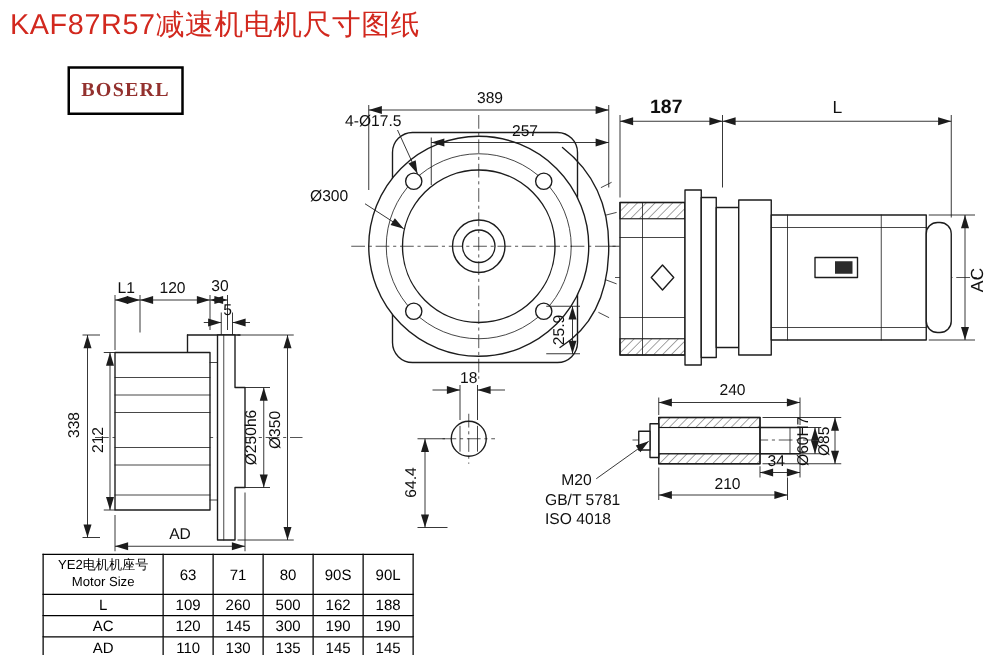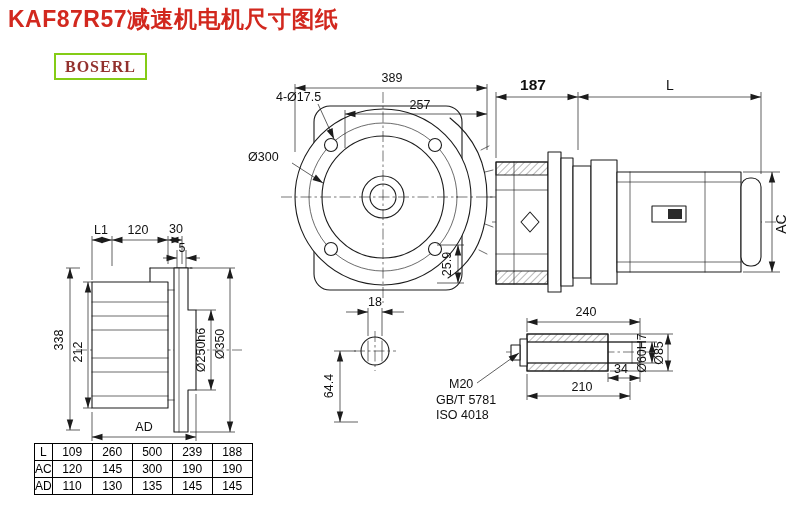--- a/index.html
+++ b/index.html
@@ -1,20 +1,20 @@
 <!DOCTYPE html>
 <html><head>
 <meta charset="utf-8">
 <style>
   * { margin:0; padding:0; box-sizing:border-box; }
   html,body { width:800px; height:524px; background:#fff; }
   body { font-family:"Liberation Sans", sans-serif; }
   .stage { position:relative; width:800px; height:524px; background:#fff; overflow:hidden; }
-  .title { position:absolute; left:8px; top:4px; font-size:23px; font-weight:bold; color:#d2281e; letter-spacing:0.5px; }
-  .logo-box { position:absolute; left:54px; top:53px; border:2px solid #84cc16; background:#fff; padding:0 9px; height:27px; display:flex; align-items:center; }
+  .title { position:absolute; left:8px; top:4px; font-size:23px; font-weight:normal; color:#d2281e; letter-spacing:0.5px; }
+  .logo-box { position:absolute; left:54px; top:53px; border:2px solid #000000; background:#fff; padding:0 9px; height:39px; display:flex; align-items:center; }
   .logo-text { font-family:"Liberation Serif", serif; font-weight:bold; font-size:16px; color:#93312e; letter-spacing:1px; }
   svg.drawing { position:absolute; left:0; top:0; }
   svg .obj { fill:none; stroke:#1c1c1c; stroke-width:1.1; stroke-linejoin:round; stroke-linecap:round; }
   svg .white { fill:#ffffff; }
   svg .thin { stroke-width:0.65; }
   svg .cl { fill:none; stroke:#1c1c1c; stroke-width:0.6; stroke-dasharray:11 3 2.5 3; }
   svg .dim { fill:none; stroke:#1c1c1c; stroke-width:0.7; }
   svg .hatch { fill:url(#hatchp); stroke:#1c1c1c; stroke-width:0.9; }
   svg text { font-family:"Liberation Sans", sans-serif; font-size:12.5px; fill:#101010; }
   svg text.big { font-size:15.5px; font-weight:bold; }
@@ -236,25 +236,36 @@
       <line class="dim" x1="477" y1="383" x2="519" y2="353" marker-end="url(#arr)"></line>
       <text x="449" y="388">M20</text>
       <text x="436" y="404">GB/T 5781</text>
       <text x="436" y="419">ISO 4018</text>
     </g>
   </svg>
 
   <table class="size-table">
     <tbody>
       <tr>
+        <th class="label">
+          <span>YE2电机机座号</span><br>
+          <span>Motor Size</span>
+        </th>
+        <th class="num">63</th>
+        <th class="num">71</th>
+        <th class="num">80</th>
+        <th class="num">90S</th>
+        <th class="num">90L</th>
+      </tr>
+      <tr>
         <td class="rowlabel">L</td>
         <td class="num">109</td>
         <td class="num">260</td>
         <td class="num">500</td>
-        <td class="num">239</td>
+        <td class="num">162</td>
         <td class="num">188</td>
       </tr>
       <tr>
         <td class="rowlabel">AC</td>
         <td class="num">120</td>
         <td class="num">145</td>
         <td class="num">300</td>
         <td class="num">190</td>
         <td class="num">190</td>
       </tr>

